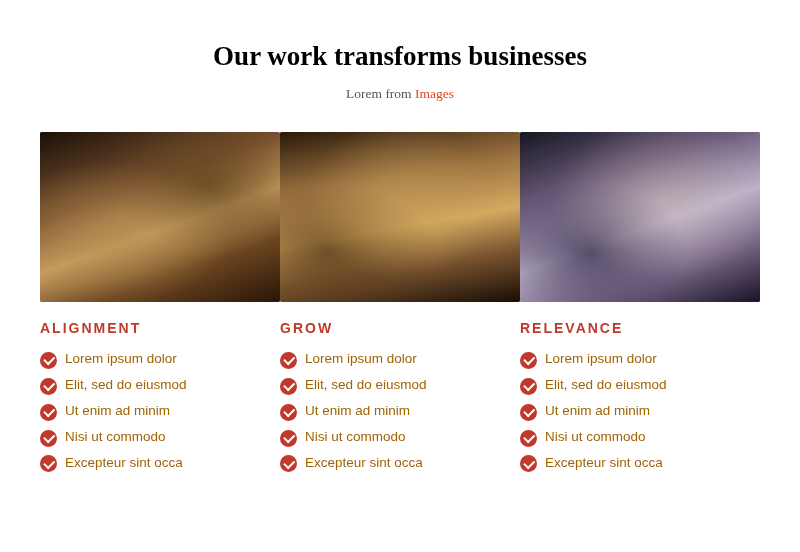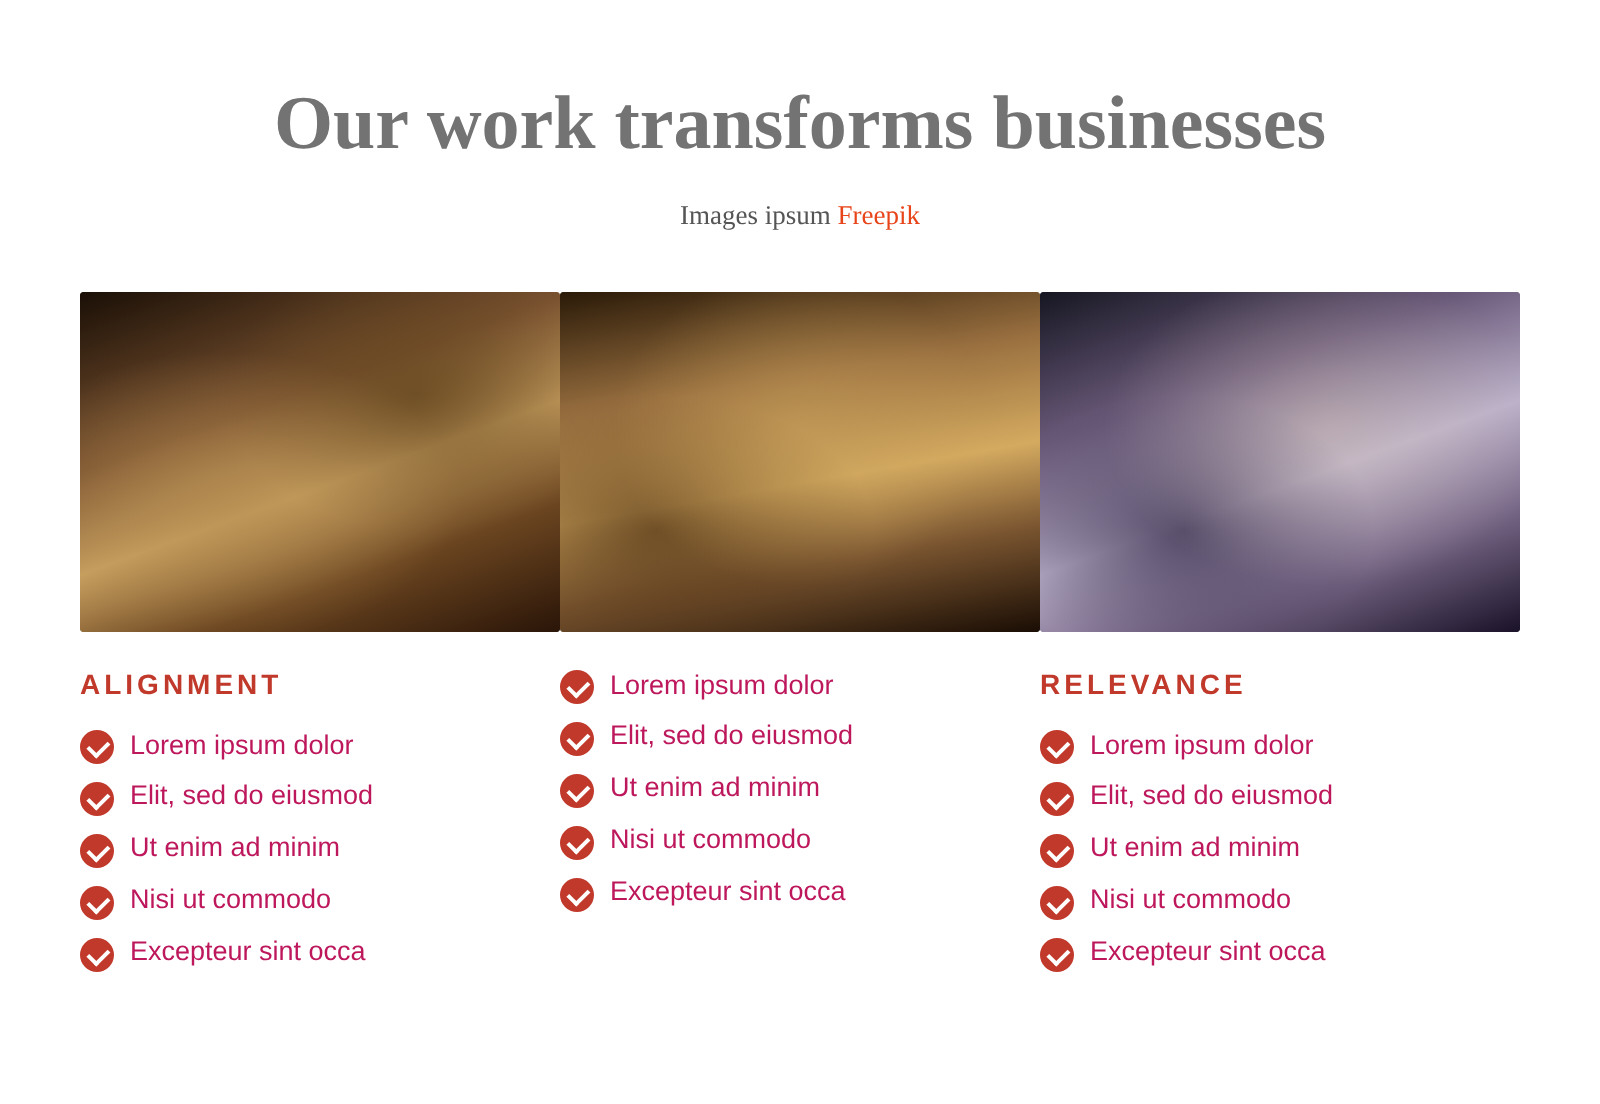--- a/index.html
+++ b/index.html
@@ -15,23 +15,23 @@
       max-width: 800px;
       margin: 0 auto;
       padding: 40px 40px 40px;
     }
     .header-section {
       text-align: center;
       margin-bottom: 30px;
     }
     .main-title {
       font-family: Georgia, serif;
-      font-size: 38px;
+      font-size: 27px;
       font-weight: 700;
-      color: #737373;
+      color: #000000;
       margin-bottom: 14px;
       line-height: 1.2;
     }
     .subtitle {
       font-style: italic;
       font-size: 13.5px;
       color: #555;
       margin-bottom: 10px;
       line-height: 1.5;
     }
@@ -65,25 +65,25 @@
       color: #c0392b;
       text-transform: uppercase;
       margin-bottom: 14px;
     }
     .col-list {
       list-style: none;
       padding: 0;
     }
     .col-list li {
       display: flex;
-      align-items: flex-end;
+      align-items: center;
       gap: 8px;
       font-family: Arial, Helvetica, sans-serif;
       font-size: 13.5px;
-      color: #be185d;
+      color: #a16207;
       margin-bottom: 7px;
       line-height: 1.4;
     }
     .check-icon {
       display: inline-flex;
       align-items: center;
       justify-content: center;
       width: 17px;
       height: 17px;
       background: #c0392b;
@@ -147,21 +147,21 @@
     }
   </style>
 </head>
 <body>
 
 <div class="page-wrapper">
 
   <div class="header-section">
     <h1 class="main-title">Our work transforms businesses</h1>
     <p class="image-credit">
-      <span>Images ipsum </span><a href="#">Freepik</a>
+      <span>Lorem from </span><a href="#">Images</a>
     </p>
   </div>
 
   <div class="columns">
 
     <div class="column">
       <div class="col-image img-col1"></div>
       <div class="col-title">ALIGNMENT</div>
       <ul class="col-list">
         <li>
@@ -182,20 +182,21 @@
           </li>
         <li>
             <span class="check-icon"></span>
             <span>Excepteur sint occa</span>
           </li>
       </ul>
     </div>
 
     <div class="column">
       <div class="col-image img-col2"></div>
+      <div class="col-title">GROW</div>
       <ul class="col-list">
         <li>
             <span class="check-icon"></span>
             <span>Lorem ipsum dolor</span>
           </li>
         <li>
             <span class="check-icon"></span>
             <span>Elit, sed do eiusmod</span>
           </li>
         <li>

